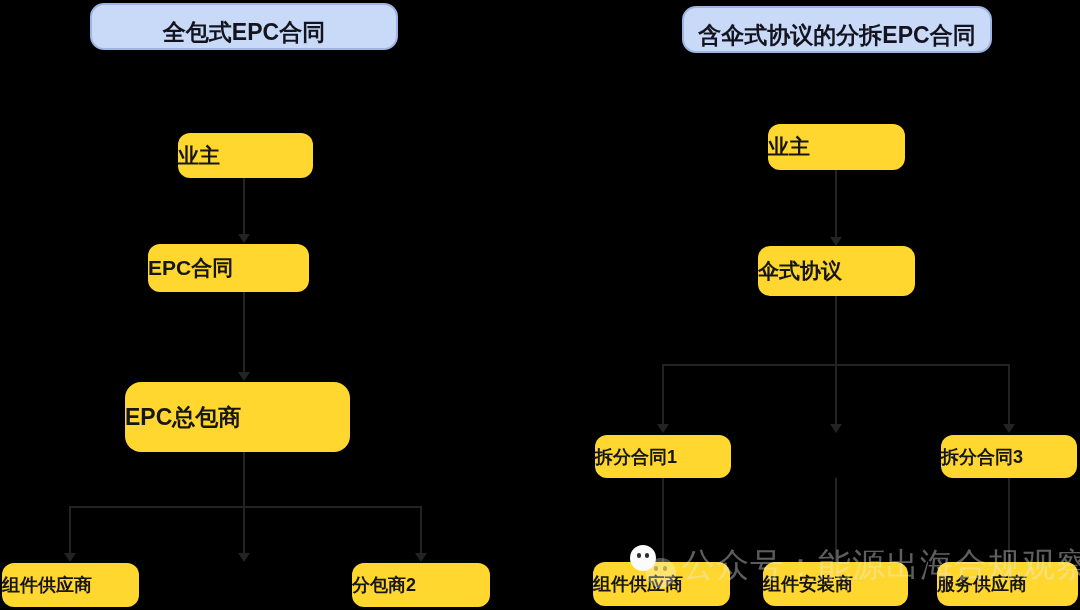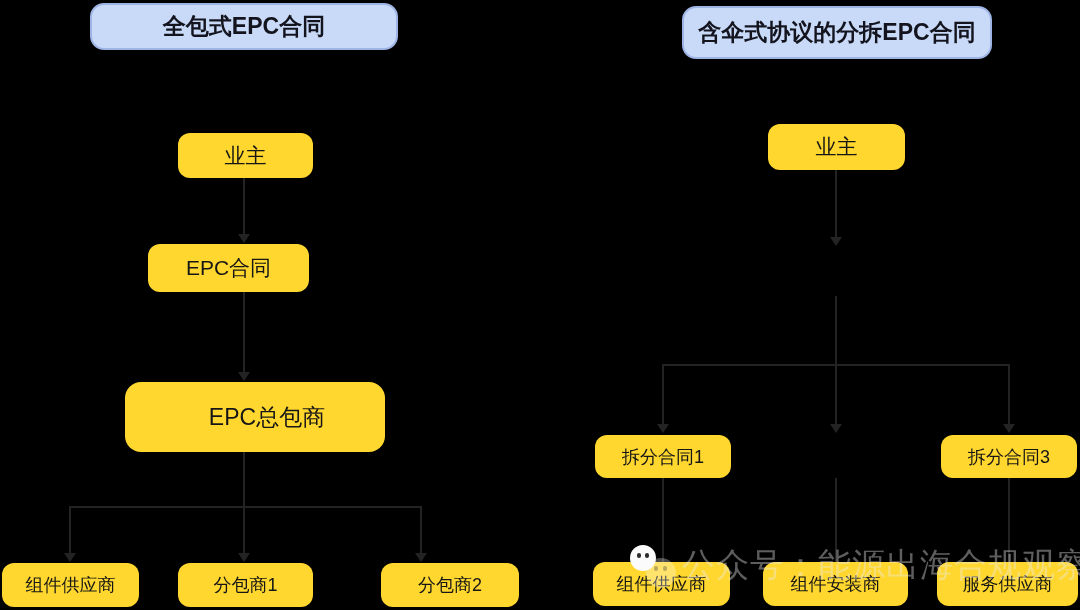--- a/index.html
+++ b/index.html
@@ -5,29 +5,29 @@
   :root{
     --bg:#000000; --node-fill:#ffd72e; --node-text:#161616;
     --header-fill:#c8daf8; --header-border:#9db4e4; --header-text:#14141e;
     --connector:#232323; --watermark:rgba(235,235,235,0.40);
   }
   html,body{margin:0;padding:0;}
   body{background:var(--bg);font-family:"Liberation Sans",sans-serif;}
   #stage{position:relative;width:1080px;height:610px;background:var(--bg);overflow:hidden;}
 
   .header-box{
-    position:absolute;display:flex;align-items:center;justify-content:center;
+    position:absolute;display:flex;align-items:flex-end;justify-content:center;
     background:var(--header-fill);border:2px solid var(--header-border);
     border-radius:14px;box-sizing:border-box;
     color:var(--header-text);font-weight:bold;font-size:23px;z-index:2;
   }
   .node{
-    position:absolute;display:flex;align-items:center;justify-content:center;
+    position:absolute;display:flex;align-items:center;
     background:var(--node-fill);border-radius:12px;box-sizing:border-box;
-    color:var(--node-text);font-weight:normal;font-size:21px;z-index:2;white-space:nowrap;
+    color:var(--node-text);font-weight:bold;font-size:21px;z-index:2;white-space:nowrap;
   }
   .node.big{border-radius:16px;font-size:23px;}
   .node.small{font-size:18px;}
 
   .vline{position:absolute;width:2px;background:var(--connector);z-index:1;}
   .hline{position:absolute;height:2px;background:var(--connector);z-index:1;}
   .arrow-down{
     position:absolute;width:0;height:0;z-index:1;
     border-left:6px solid transparent;border-right:6px solid transparent;
     border-top:9px solid var(--connector);
@@ -57,57 +57,57 @@
   <div class="vline" style="left:243px;top:178px;height:57px;"></div>
   <div class="arrow-down" style="left:238px;top:234px;"></div>
 
   <div class="node" style="left:148px;top:244px;width:161px;height:48px;">
     <span>EPC合同</span>
   </div>
 
   <div class="vline" style="left:243px;top:292px;height:81px;"></div>
   <div class="arrow-down" style="left:238px;top:372px;"></div>
 
-  <div class="node big" style="left:125px;top:382px;width:260px;height:70px;padding-left:24px;">
+  <div class="node big" style="left:125px;top:382px;width:225px;height:70px;">
     <span>EPC总包商</span>
   </div>
 
   <div class="vline" style="left:243px;top:452px;height:56px;"></div>
   <div class="hline" style="left:69px;top:506px;width:353px;"></div>
 
   <div class="vline" style="left:69px;top:506px;height:48px;"></div>
   <div class="arrow-down" style="left:64px;top:553px;"></div>
 
   <div class="vline" style="left:243px;top:506px;height:48px;"></div>
   <div class="arrow-down" style="left:238px;top:553px;"></div>
 
   <div class="vline" style="left:420px;top:506px;height:48px;"></div>
   <div class="arrow-down" style="left:415px;top:553px;"></div>
 
   <div class="node small" style="left:2px;top:563px;width:137px;height:44px;">
     <span>组件供应商</span>
   </div>
-  <div class="node small" style="left:178px;top:563px;width:135px;height:44px;">
-    <span>分包商1</span>
-  </div>
-  <div class="node small" style="left:352px;top:563px;width:138px;height:44px;margin-left:29px;">
+  <div class="node small" style="left:352px;top:563px;width:138px;height:44px;">
     <span>分包商2</span>
   </div>
 
-  <div class="header-box" style="left:682px;top:6px;width:310px;height:53px;">
+  <div class="header-box" style="left:682px;top:6px;width:310px;height:47px;">
     <span>含伞式协议的分拆EPC合同</span>
   </div>
 
   <div class="node" style="left:768px;top:124px;width:137px;height:46px;">
     <span>业主</span>
   </div>
 
   <div class="vline" style="left:835px;top:170px;height:68px;"></div>
   <div class="arrow-down" style="left:830px;top:237px;"></div>
 
+  <div class="node" style="left:758px;top:246px;width:157px;height:50px;">
+    <span>伞式协议</span>
+  </div>
 
   <div class="vline" style="left:835px;top:296px;height:70px;"></div>
   <div class="hline" style="left:662px;top:364px;width:348px;"></div>
 
   <div class="vline" style="left:662px;top:364px;height:60px;"></div>
   <div class="arrow-down" style="left:657px;top:424px;"></div>
 
   <div class="vline" style="left:835px;top:364px;height:60px;"></div>
   <div class="arrow-down" style="left:830px;top:424px;"></div>
 

